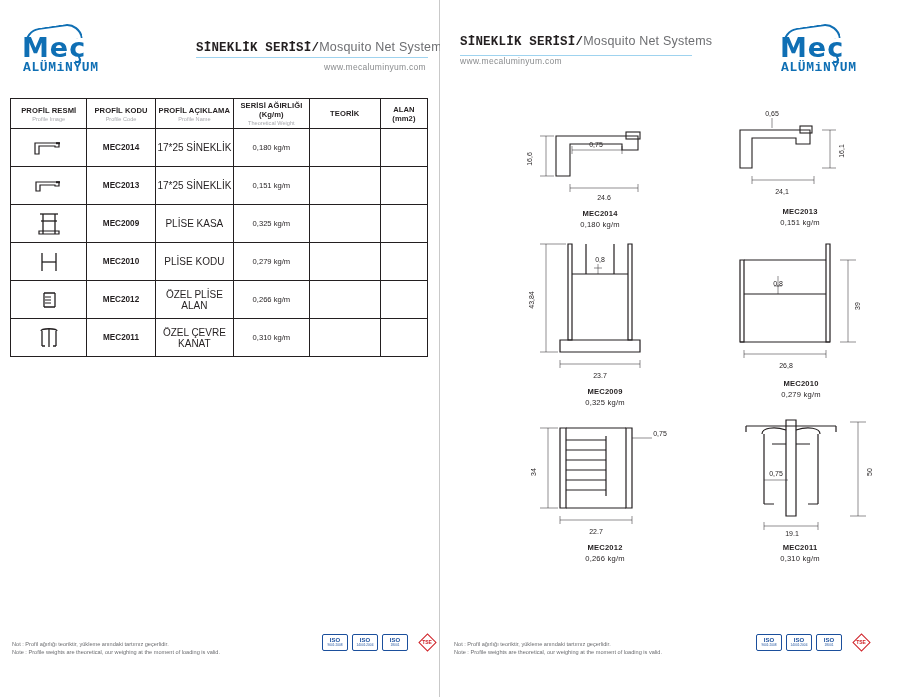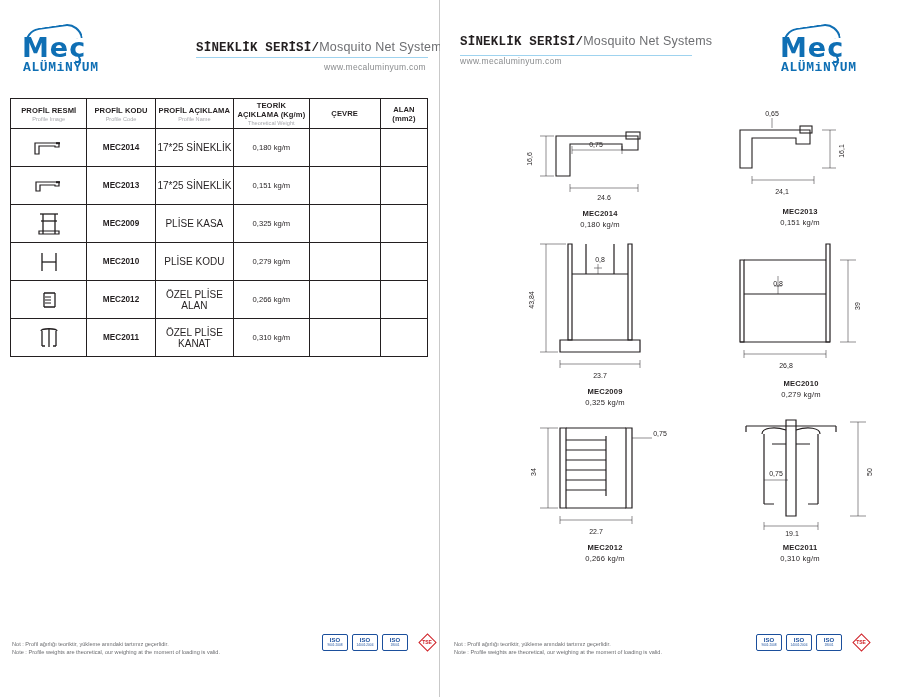--- a/index.html
+++ b/index.html
@@ -233,25 +233,25 @@
             </th>
             <th>
               <span class="th-tr">PROFİL KODU</span>
               <span class="th-en">Profile Code</span>
             </th>
             <th>
               <span class="th-tr">PROFİL AÇIKLAMA</span>
               <span class="th-en">Profile Name</span>
             </th>
             <th>
-              <span class="th-tr">TEORİK AÇIKLAMA (Kg/m)</span>
+              <span class="th-tr">SERİSİ AĞIRLIĞI (Kg/m)</span>
               <span class="th-en">Theoretical Weight</span>
             </th>
             <th>
-              <span class="th-tr">ÇEVRE</span>
+              <span class="th-tr">TEORİK</span>
             </th>
             <th>
               <span class="th-tr">ALAN (mm2)</span>
             </th>
           </tr>
         </thead>
         <tbody>
 
           <tr>
             <td>
@@ -329,21 +329,21 @@
           <tr>
             <td>
               <svg class="prof-ico" width="40" height="26" viewBox="0 0 40 26">
                 <path d="M12 6 C12 3 28 3 28 6" fill="none" stroke="#231f20" stroke-width="1.3"></path>
                 <path d="M20 4 V22" stroke="#231f20" stroke-width="1.3"></path>
                 <path d="M13 6 V21 M27 6 V21" stroke="#231f20" stroke-width="1.3"></path>
                 <path d="M13 21 H16 M24 21 H27" stroke="#231f20" stroke-width="1.3"></path>
               </svg>
             </td>
             <td class="cell-code">MEC2011</td>
-            <td class="cell-name">ÖZEL PLİSE KANAT</td>
+            <td class="cell-name">ÖZEL ÇEVRE KANAT</td>
             <td class="cell-weight">0,310 kg/m</td>
             <td></td>
             <td></td>
           </tr>
         </tbody>
       </table>
 
       <div class="footnote" style="left:12px; top:640px;">
         <div>Not   : Profil ağırlığı teoriktir, yükleme anındaki tartımız geçerlidir.</div>
         <div>Note : Profile weights are theoretical, our weighing at the moment of loading is valid.</div>

